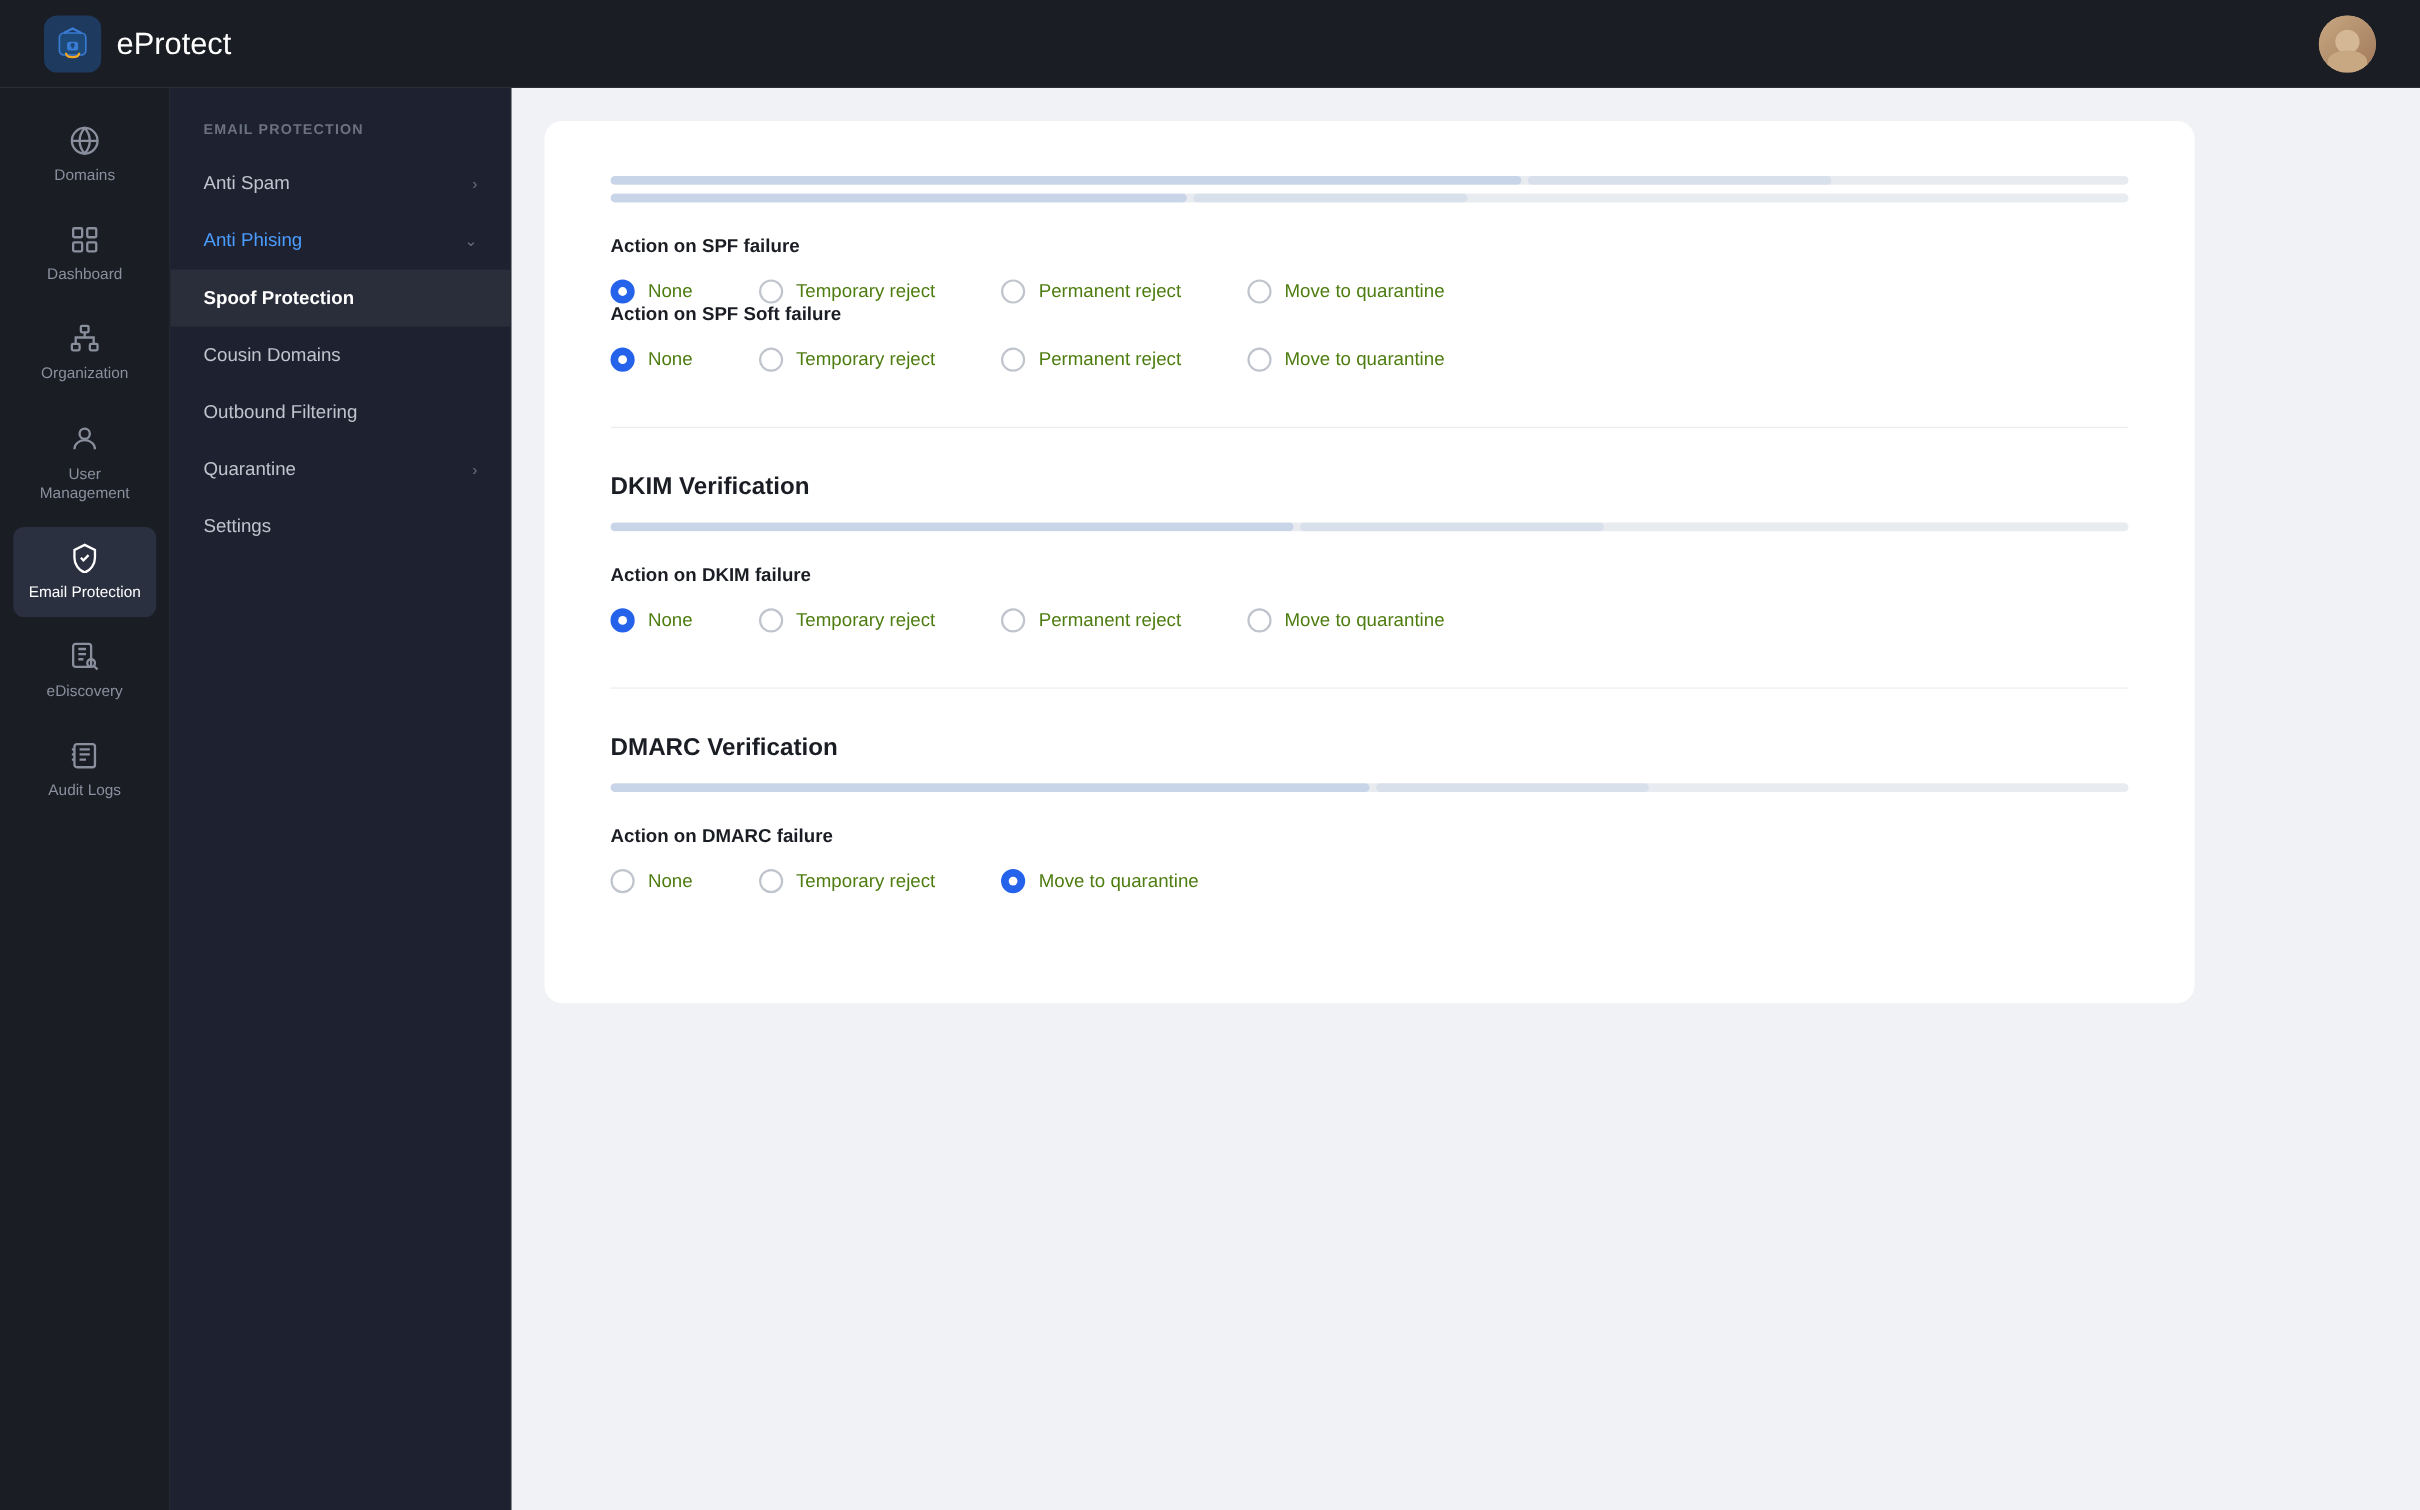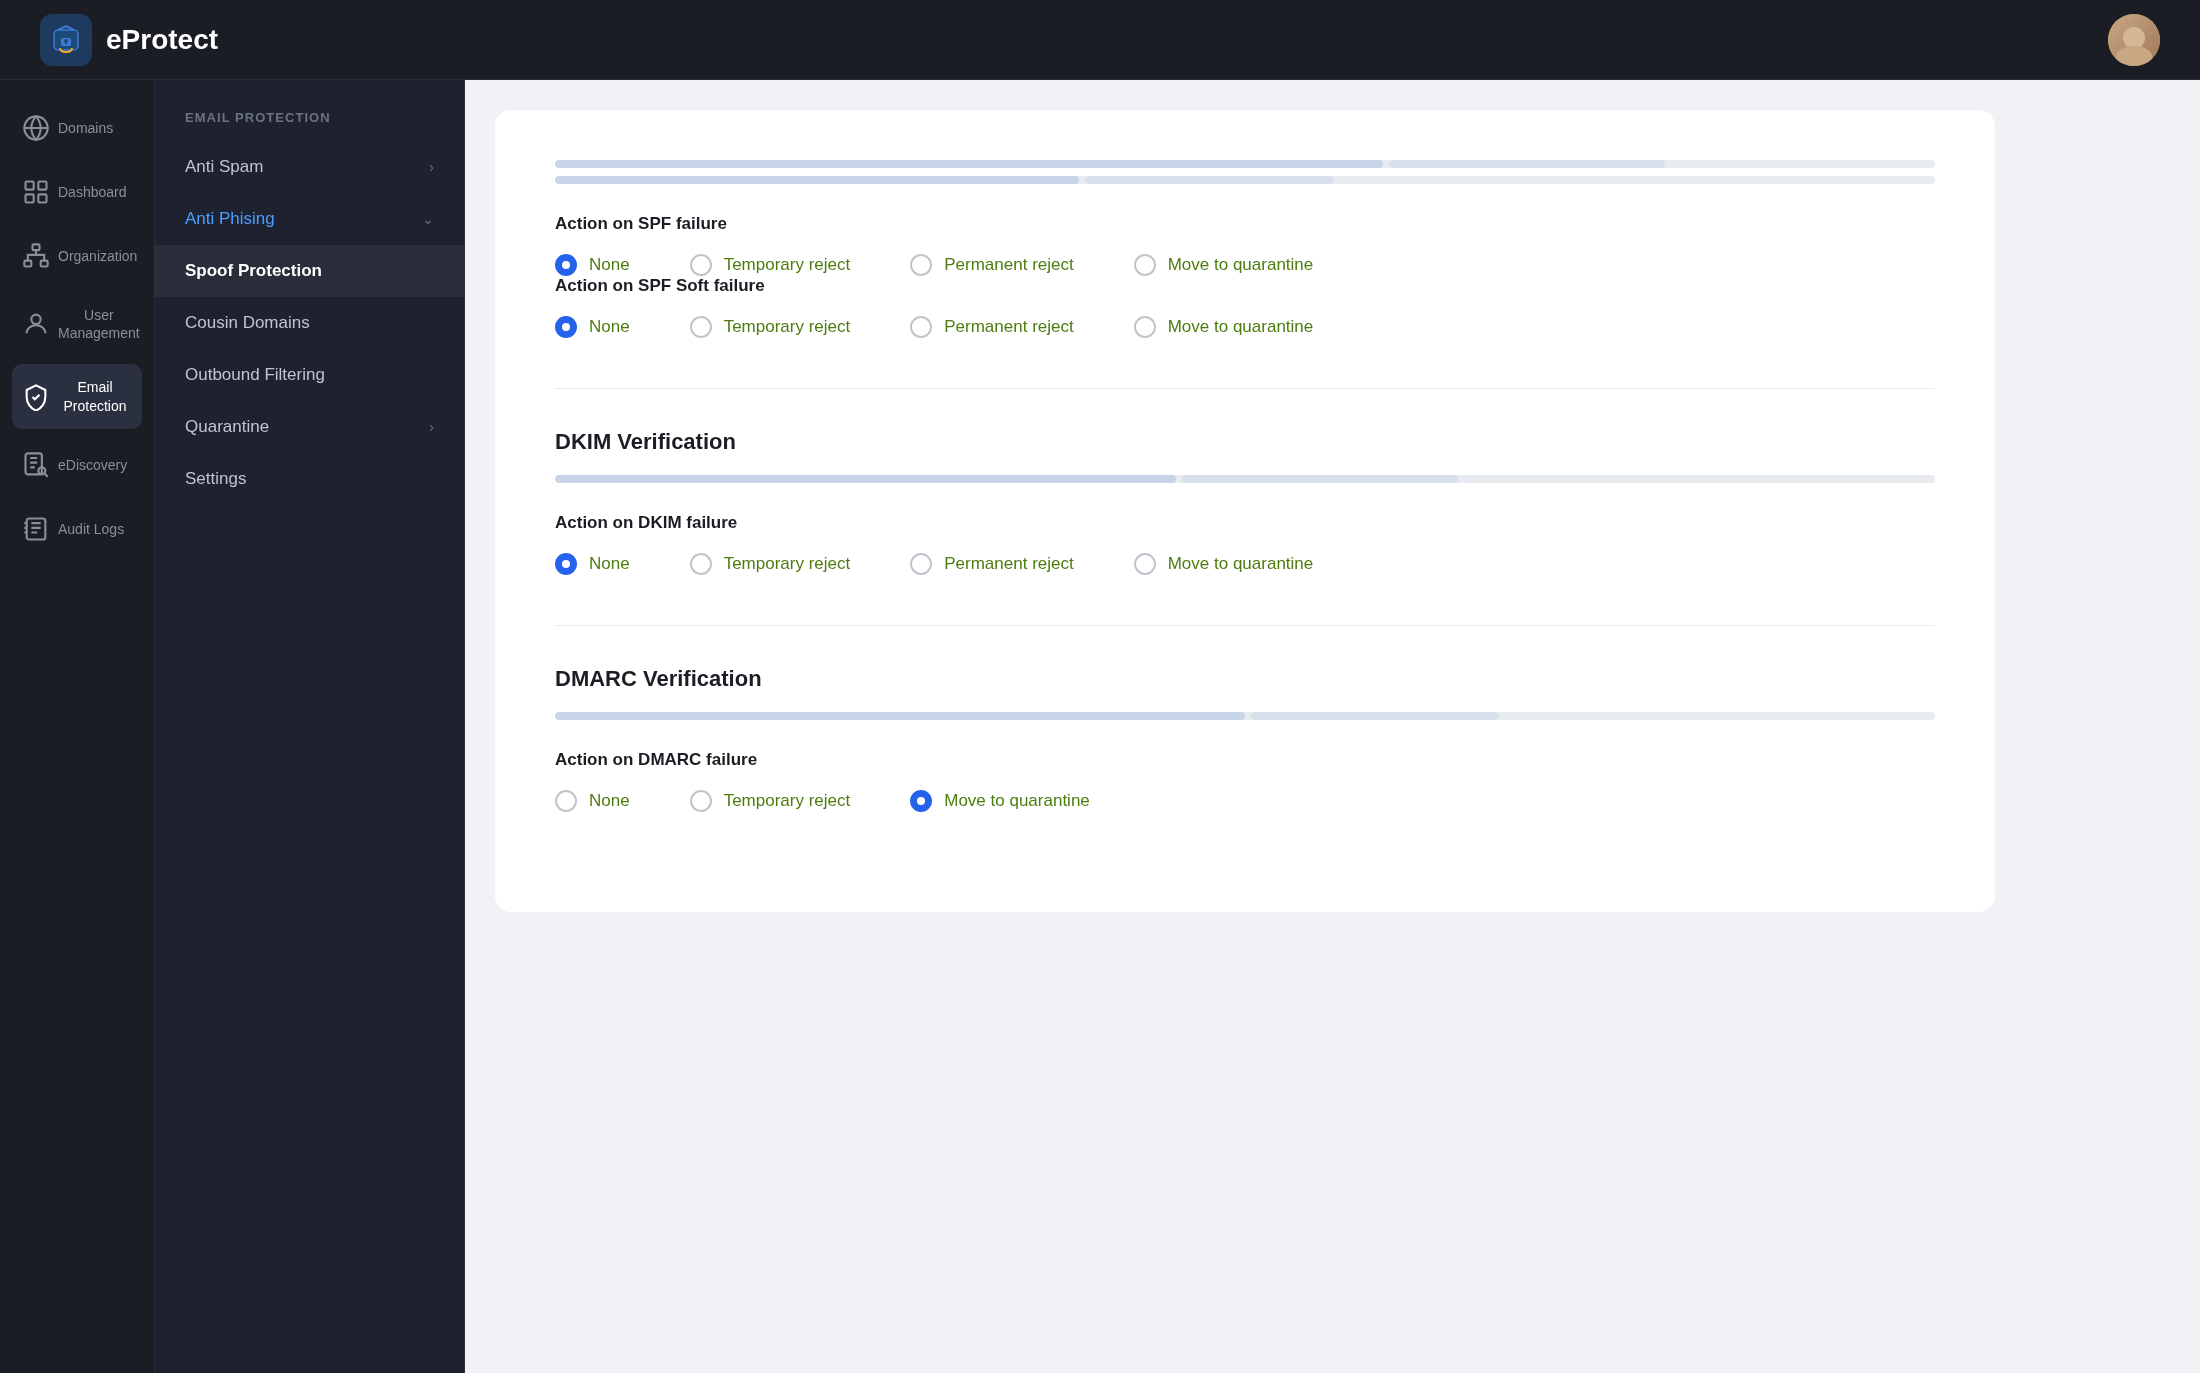--- a/index.html
+++ b/index.html
@@ -34,21 +34,21 @@
       background: #1e3a5f;
       border-radius: 12px;
       display: flex;
       align-items: center;
       justify-content: center;
     }
     .logo-icon svg { width: 32px; height: 32px; }
     .logo-text {
       color: #ffffff;
       font-size: 28px;
-      font-weight: 700;
+      font-weight: 400;
     }
     .topbar-spacer { flex: 1; }
     .avatar {
       width: 52px;
       height: 52px;
       border-radius: 50%;
       background: #c8a882;
       overflow: hidden;
       display: flex;
       align-items: center;
@@ -99,21 +99,21 @@
       flex-direction: column;
       align-items: center;
       padding: 20px 0;
       gap: 8px;
       flex-shrink: 0;
       border-right: 1px solid #2a2d35;
     }
     .sidebar-item {
       width: 130px;
       display: flex;
-      flex-direction: row;
+      flex-direction: column;
       align-items: center;
       padding: 14px 10px;
       border-radius: 10px;
       cursor: pointer;
       gap: 8px;
     }
     .sidebar-item.active {
       background: #2a3040;
     }
     .sidebar-icon {

